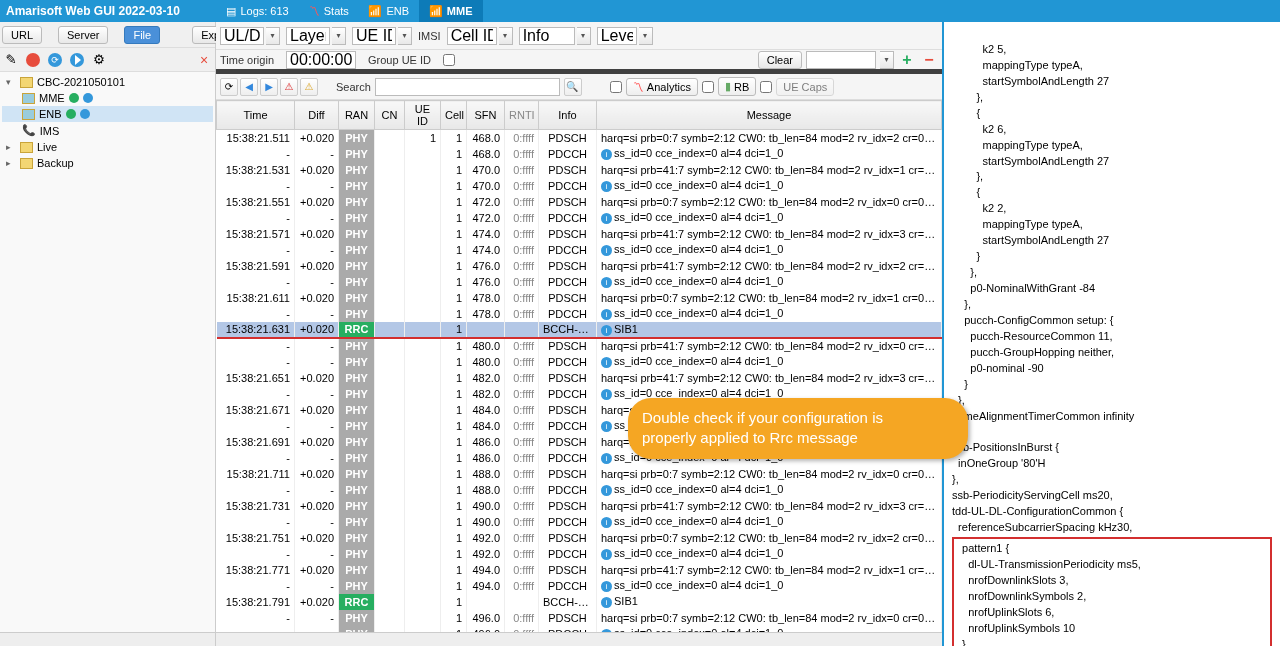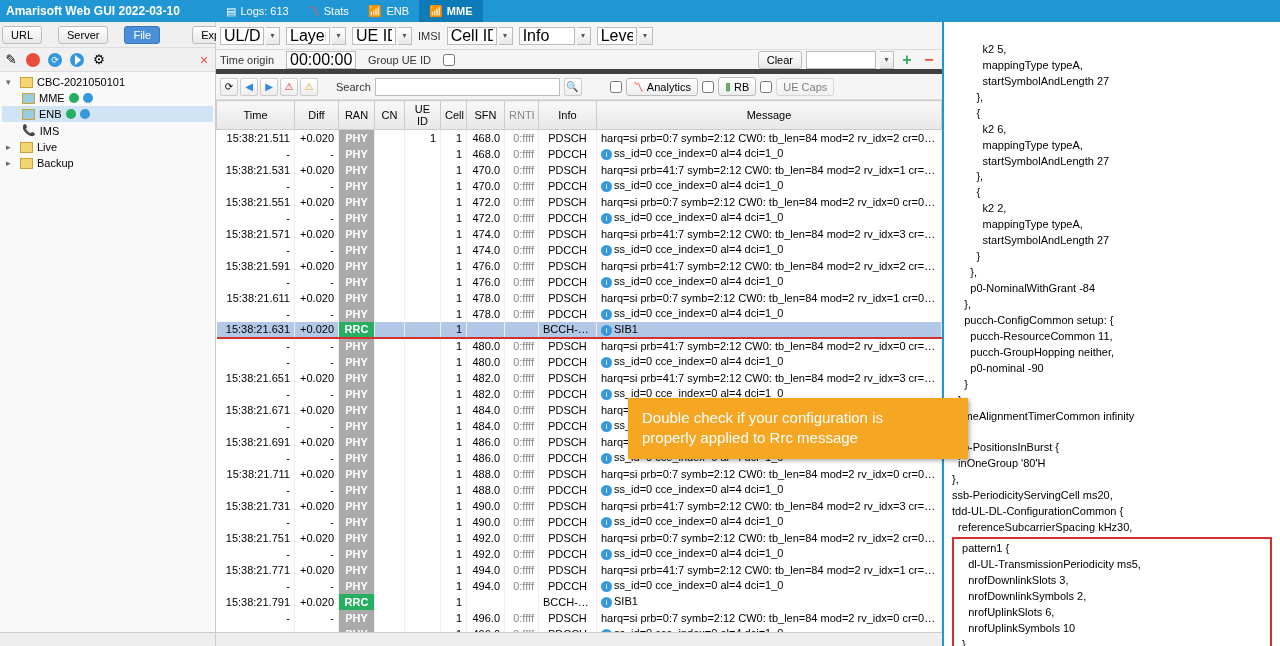--- a/index.html
+++ b/index.html
@@ -687,14 +687,14 @@
   referenceSubcarrierSpacing kHz30,</div><div class="detail-box">  pattern1 {
     dl-UL-TransmissionPeriodicity ms5,
     nrofDownlinkSlots 3,
     nrofDownlinkSymbols 2,
     nrofUplinkSlots 6,
     nrofUplinkSymbols 10
   }</div>
   </div>
 </div>
 
-<div class="callout" style="left:628px; top:398px; width:340px;"><span style="white-space:pre-line">Double check if your configuration is
+<div class="callout" style="left:628px; top:398px; width:340px;border-radius:23px;"><span style="white-space:pre-line">Double check if your configuration is
 properly applied to Rrc message</span></div>
 
 </body></html>

